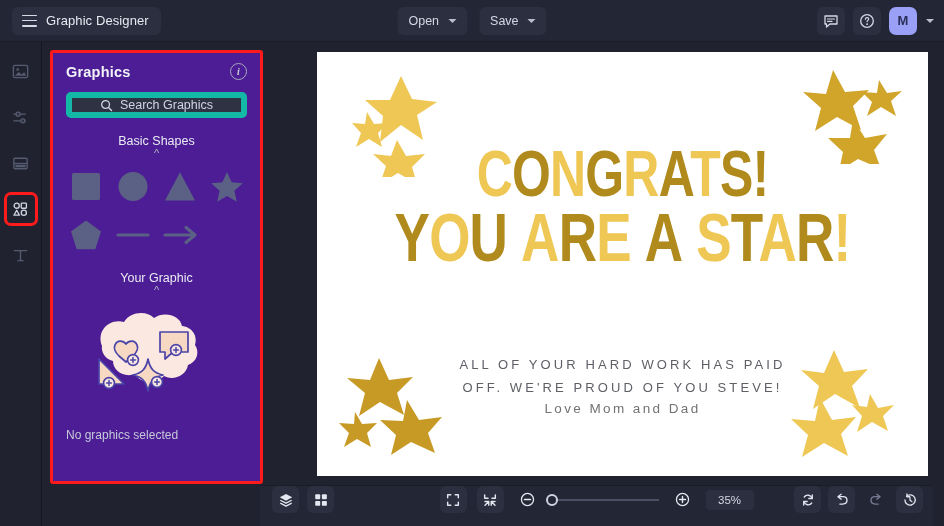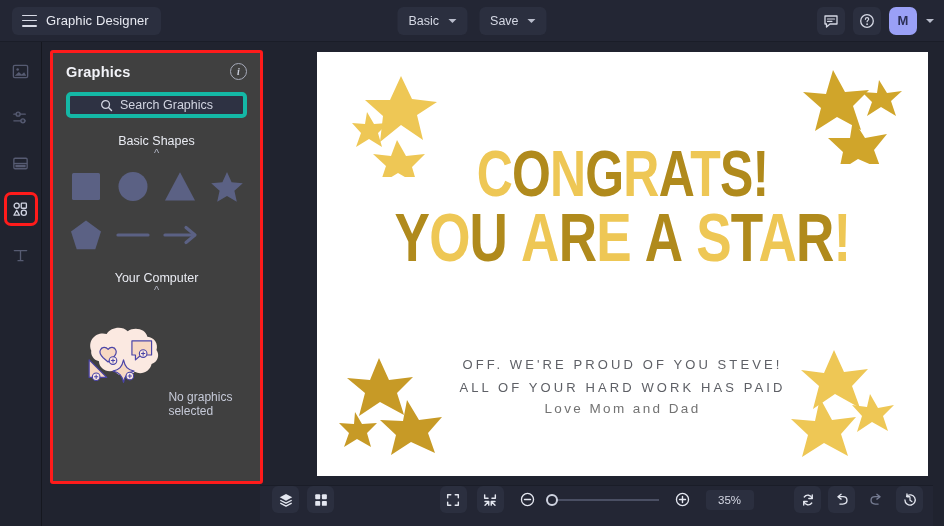--- a/index.html
+++ b/index.html
@@ -59,52 +59,52 @@
   }
   .rail-item {
     width: 30px; height: 30px; display: flex; align-items: center; justify-content: center;
     cursor: pointer; border-radius: 5px;
   }
   .rail-item.selected { outline: 3px solid #ff1b1b; outline-offset: -1px; }
 
   
   .panel {
     position: absolute; left: 50px; top: 50px; width: 213px; height: 434px;
-    background: #404040; border: 3px solid #ff1b1b; border-radius: 3px;
+    background: #4c1d95; border: 3px solid #ff1b1b; border-radius: 3px;
     padding: 0; overflow: hidden;
   }
   .panel-inner { padding: 10px 13px 0 13px; }
   .panel-head { display: flex; align-items: center; justify-content: space-between; margin-bottom: 12px; }
   .panel-title { color: #f2f3f8; font-size: 14.5px; font-weight: bold; letter-spacing: .2px; }
   .info-icon { width: 17px; height: 17px; border-radius: 50%; border: 1.4px solid #a7abbb; color: #cbcfdc;
     font-size: 10px; display: flex; align-items: center; justify-content: center; font-style: italic; cursor: pointer;
     font-family: "Liberation Serif", serif; font-weight: bold; }
 
   .primary-btn {
     width: 100%; height: 26px; border-radius: 5px; background: #9aa0f6;
     color: #3a3f77; font-size: 12.5px; display: flex; align-items: center; justify-content: center;
     cursor: pointer; border: none; margin-bottom: 8px;
   }
   .search-btn {
     width: 100%; height: 26px; border-radius: 5px; background: #2e3243;
-    border: 4px solid #14b8a6; color: #d2d5e1; font-size: 12.5px;
+    border: 6px solid #14b8a6; color: #d2d5e1; font-size: 12.5px;
     display: flex; align-items: center; justify-content: center; gap: 7px; cursor: pointer;
   }
 
   .sect-head {
     display: flex; align-items: center; justify-content: space-between;
     margin-top: 16px; margin-bottom: 8px; cursor: pointer; flex-direction: column;
   }
   .sect-title { color: #e9ebf2; font-size: 12.5px; }
   .chev { color: #b2b6c5; font-size: 11px; line-height: 1; }
 
   .shapes-grid { display: grid; grid-template-columns: repeat(4, 1fr); gap: 8px 6px; }
   .shape-cell { height: 40px; display: flex; align-items: center; justify-content: center; cursor: pointer; }
 
-  .graphic-empty { display: flex; flex-direction: row; align-items: flex-end; margin-top: 10px; }
+  .graphic-empty { display: flex; flex-direction: column; align-items: flex-start; margin-top: 10px; }
   .empty-caption { color: #c6cad8; font-size: 12px; margin-top: 10px; }
 
   
   .canvas-area {
     position: absolute; left: 271px; top: 42px; width: 673px; height: 443px;
     background: #20232f; display: flex; align-items: flex-start; justify-content: center;
   }
   .card {
     position: absolute; left: 31px; top: 10px; width: 611px; height: 424px;
     background: #ffffff; overflow: hidden; margin-left: 15px;
@@ -162,21 +162,21 @@
       <span class="hamburger">
           <i></i>
           <i></i>
           <i></i>
         </span>
       <span class="brand-title">Graphic Designer</span>
     </div>
 
     <div class="topcenter">
       <div class="menu-btn">
-        <span>Basic</span>
+        <span>Open</span>
         <span class="caret"></span>
       </div>
       <div class="menu-btn">
         <span>Save</span>
         <span class="caret"></span>
       </div>
     </div>
 
     <div class="topright">
       <div class="icon-btn">
@@ -290,21 +290,21 @@
         <div class="shape-cell">
           <svg width="36" height="34" viewBox="0 0 36 34">
             <path d="M3 17h28" stroke="#5b6184" stroke-width="3.2" stroke-linecap="round"></path>
             <path d="M24 9.5 L33 17 L24 24.5" fill="none" stroke="#5b6184" stroke-width="3.2" stroke-linecap="round" stroke-linejoin="round"></path>
           </svg>
         </div>
         <div class="shape-cell"></div>
       </div>
 
       <div class="sect-head">
-        <span class="sect-title">Your Computer</span>
+        <span class="sect-title">Your Graphic</span>
         <span class="chev">^</span>
       </div>
 
       <div class="graphic-empty">
         <svg width="146" height="112" viewBox="0 0 146 112">
           <path d="M36 40c-6-16 8-28 22-24 6-10 22-12 30-4 10-7 26-3 28 8 10 1 16 10 13 19 5 7 2 17-7 20-2 11-15 16-24 11-8 9-23 8-29-2-11 4-22-3-22-13-8-2-12-9-11-15z" fill="#fbe9e1"></path>
           <path d="M52 48c13-4 26 4 28 14" fill="#fbe9e1"></path>
 
           <path d="M60 38c-3-4-9-4-11 1-2 4 1 8 4 11l7 6 7-6c3-3 6-7 4-11-2-5-8-5-11-1z" fill="#f7d8c3" stroke="#4a44a8" stroke-width="1.7" stroke-linejoin="round"></path>
           <circle cx="67" cy="54" r="5.4" fill="#fbe9e1" stroke="#4a44a8" stroke-width="1.6"></circle>
@@ -354,22 +354,22 @@
         <path d="M84 48 L92 62 L108 59 L97 70 L102 85 L86 76 L71 86 L76 70 L66 59 L81 61 Z" fill="#eec755"></path>
         <path d="M34 52 L46 74 L70 71 L55 88 L62 110 L38 97 L16 111 L22 89 L5 73 L29 75 Z" fill="#eec755"></path>
       </svg>
 
       <div class="headline">
         <span class="l1"><span style="color: rgb(238, 199, 85);">C</span><span style="color: rgb(176, 138, 28);">O</span><span style="color: rgb(238, 199, 85);">N</span><span style="color: rgb(176, 138, 28);">G</span><span style="color: rgb(238, 199, 85);">R</span><span style="color: rgb(176, 138, 28);">A</span><span style="color: rgb(238, 199, 85);">T</span><span style="color: rgb(176, 138, 28);">S</span><span style="color: rgb(176, 138, 28);">!</span></span>
         <span class="l2"><span style="color: rgb(176, 138, 28);">Y</span><span style="color: rgb(238, 199, 85);">O</span><span style="color: rgb(176, 138, 28);">U</span><span style="color: rgb(238, 199, 85);">&nbsp;</span><span style="color: rgb(238, 199, 85);">A</span><span style="color: rgb(176, 138, 28);">R</span><span style="color: rgb(238, 199, 85);">E</span><span style="color: rgb(238, 199, 85);">&nbsp;</span><span style="color: rgb(176, 138, 28);">A</span><span style="color: rgb(238, 199, 85);">&nbsp;</span><span style="color: rgb(238, 199, 85);">S</span><span style="color: rgb(176, 138, 28);">T</span><span style="color: rgb(238, 199, 85);">A</span><span style="color: rgb(176, 138, 28);">R</span><span style="color: rgb(238, 199, 85);">!</span></span>
       </div>
 
       <div class="body-text">
+        <div>ALL OF YOUR HARD WORK HAS PAID</div>
         <div>OFF. WE'RE PROUD OF YOU STEVE!</div>
-        <div>ALL OF YOUR HARD WORK HAS PAID</div>
       </div>
 
       <div class="sign-text">Love Mom and Dad</div>
     </div>
   </div>
 
   <div class="bottombar">
     <div class="bb-left">
       <div class="tool-btn">
         <svg width="16" height="16" viewBox="0 0 18 18">

